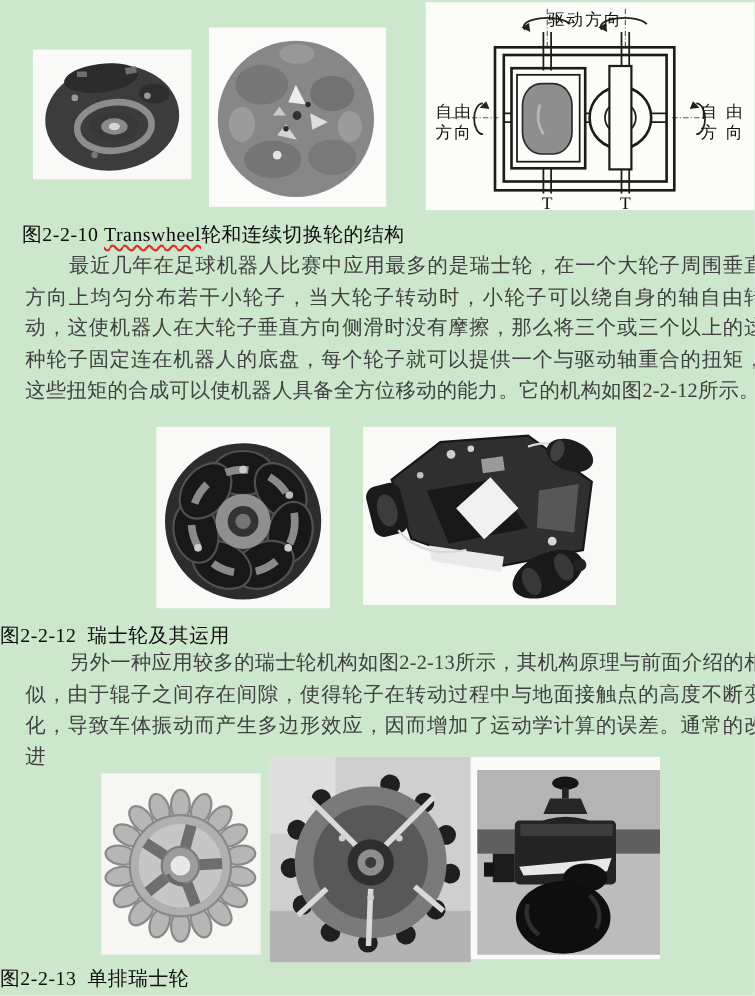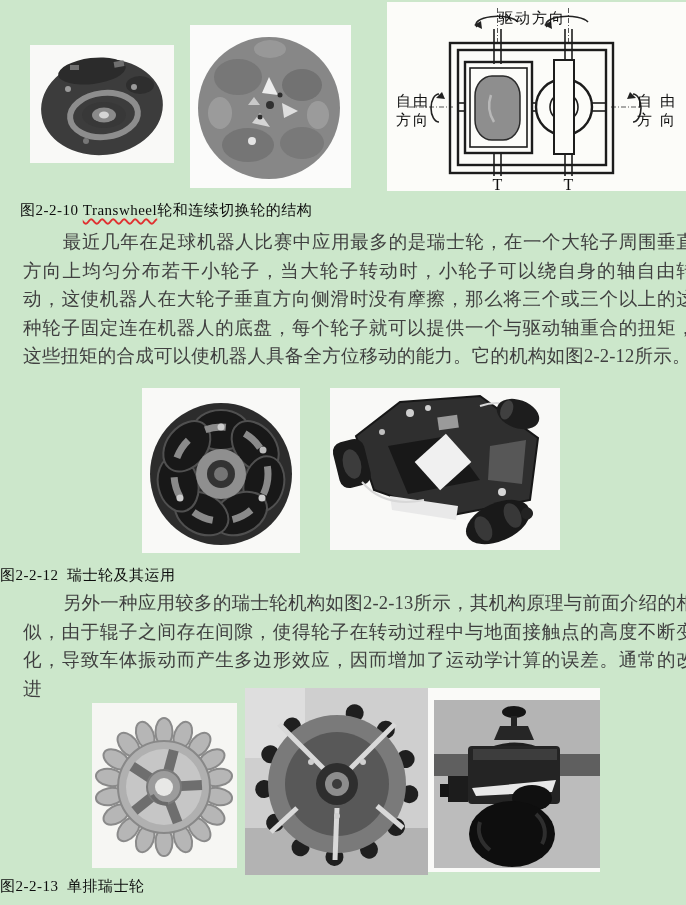--- a/index.html
+++ b/index.html
@@ -11,21 +11,21 @@
     font-family: "Liberation Serif", serif;
     color: #111;
   }
   .photo {
     position: absolute;
     background: #f9f9f7;
   }
   .photo svg { display:block; width:100%; height:100%; }
   .caption {
     position: absolute;
-    font-size: 15px;
+    font-size: 18px;
     letter-spacing: 0.5px;
     white-space: pre;
     color: #0d0d0d;
   }
   .caption-center { left:0; width:686px; }
   .spell {
     text-decoration: underline wavy #e03030 1.5px;
     text-underline-offset: 3px;
   }
   .para {

